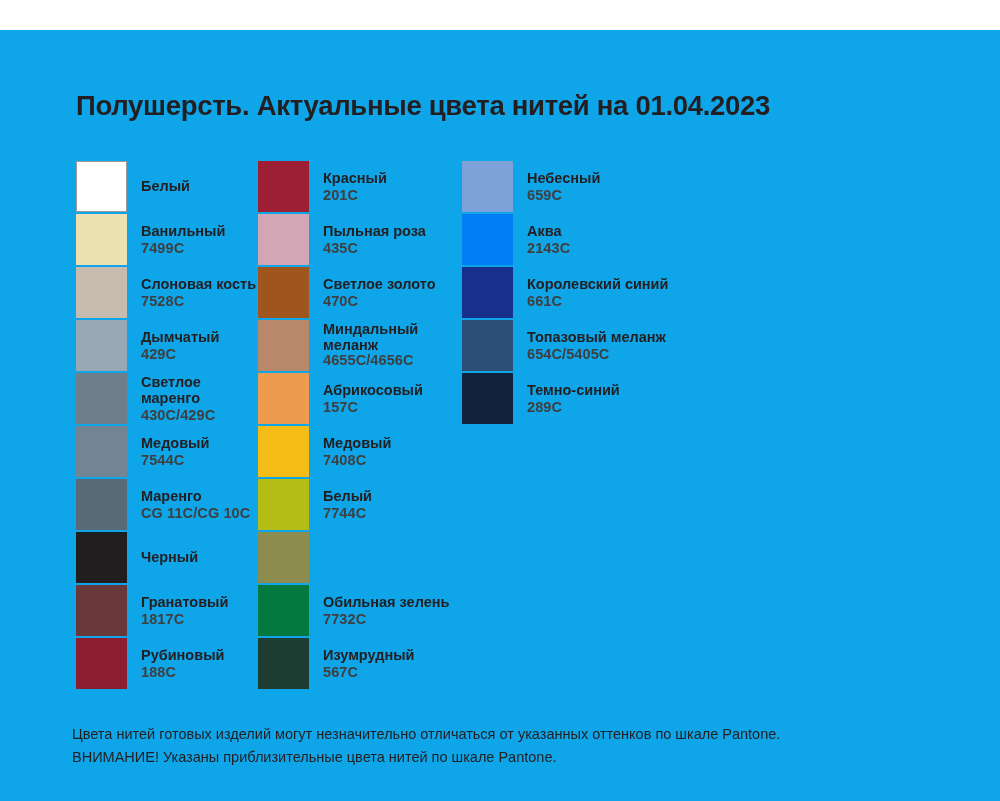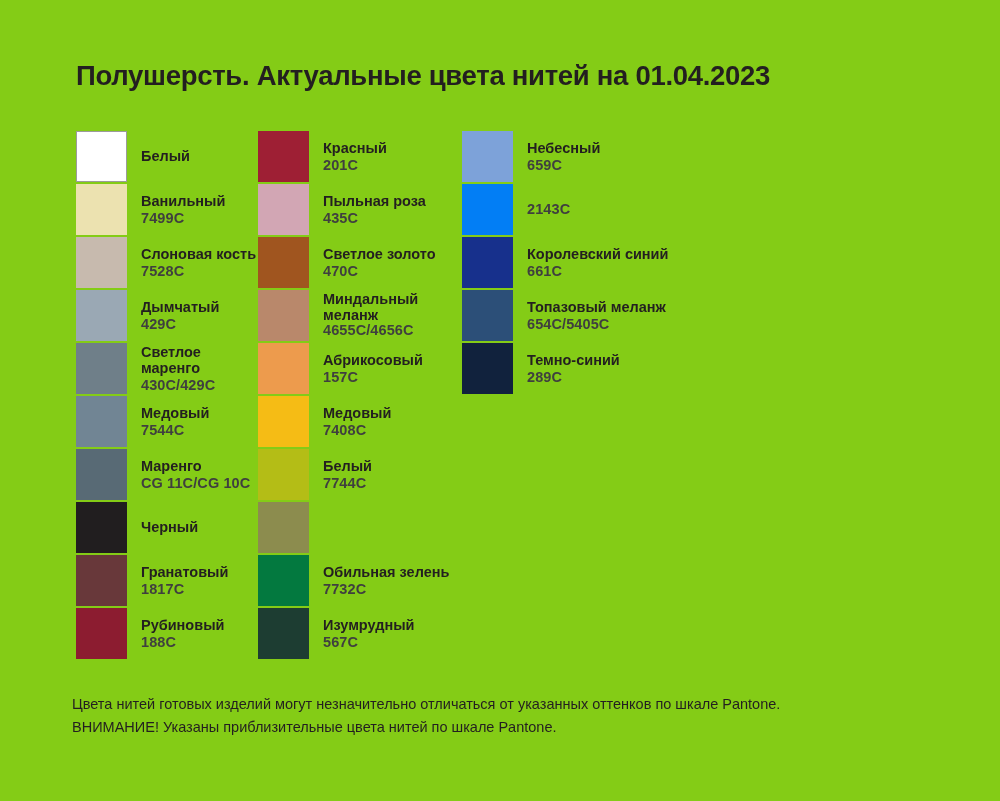--- a/index.html
+++ b/index.html
@@ -13,21 +13,22 @@
     height: 801px;
     position: relative;
     font-family: "Liberation Sans", sans-serif;
     color: #231f20;
     overflow: hidden;
   }
 
   .page {
     position: absolute;
     inset: 0;
-    background: #84cc16;
+    background: #0ea5e9;
+    margin-top: 30px;
   }
 
   .page-title {
     position: absolute;
     left: 76px;
     top: 60px;
     font-size: 27.5px;
     font-weight: bold;
     letter-spacing: -0.3px;
     color: #231f20;
@@ -258,20 +259,21 @@
         <div class="color-row">
           <div class="swatch" style="background: rgb(125, 162, 217);"></div>
           <div class="row-text">
             <div class="color-name">Небесный</div>
             <div class="color-code">659C</div>
           </div>
         </div>
         <div class="color-row">
           <div class="swatch" style="background: rgb(2, 126, 245);"></div>
           <div class="row-text">
+            <div class="color-name">Аква</div>
             <div class="color-code">2143C</div>
           </div>
         </div>
         <div class="color-row">
           <div class="swatch" style="background: rgb(23, 48, 140);"></div>
           <div class="row-text">
             <div class="color-name">Королевский синий</div>
             <div class="color-code">661C</div>
           </div>
         </div>

